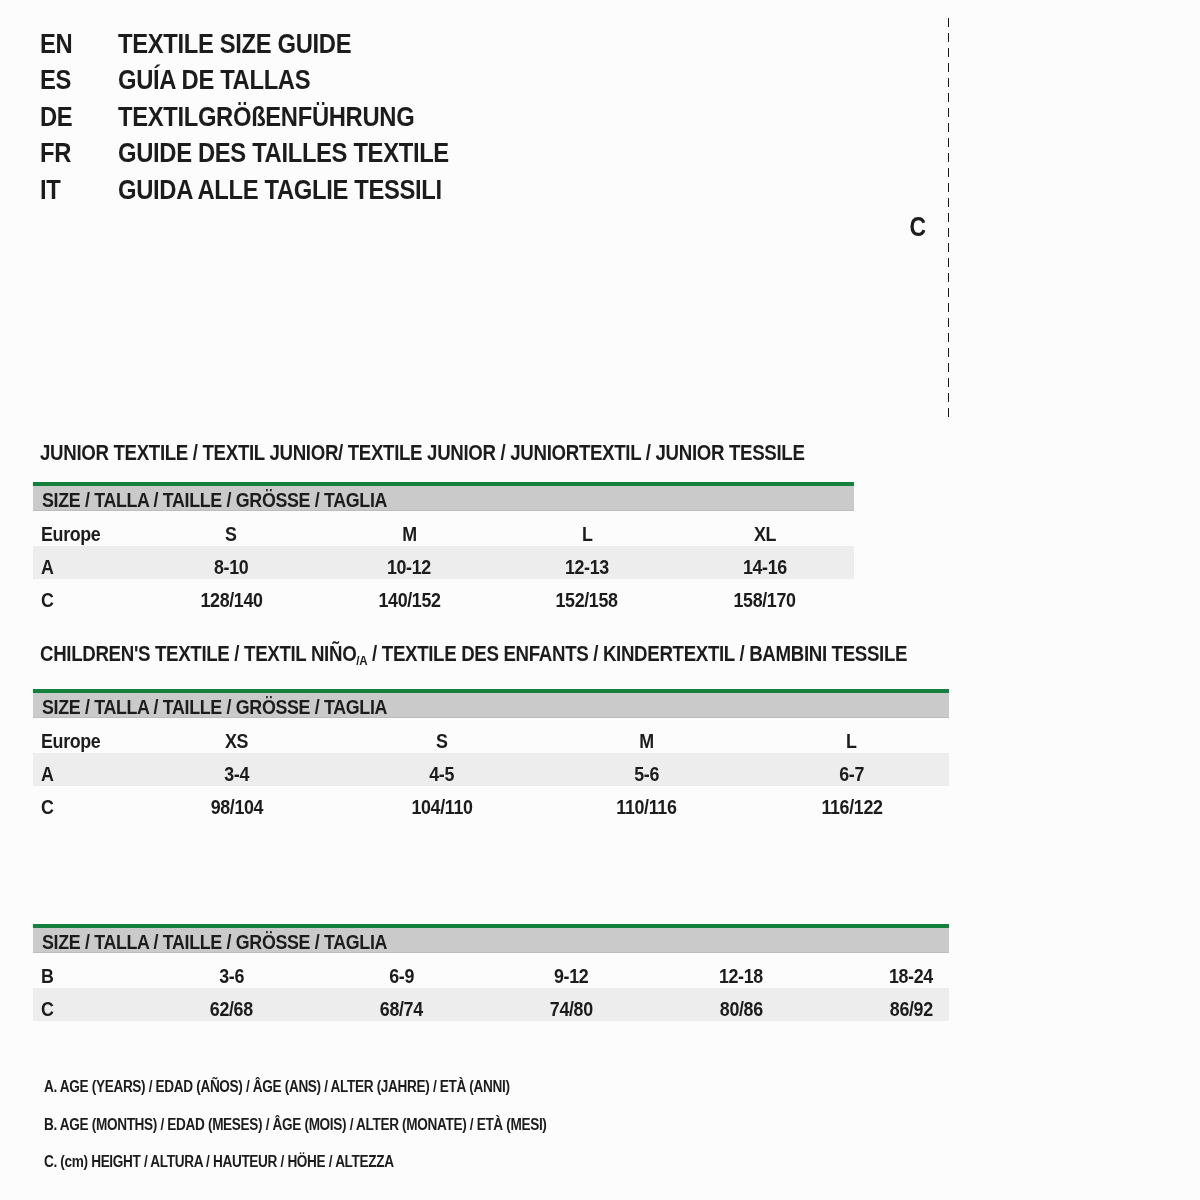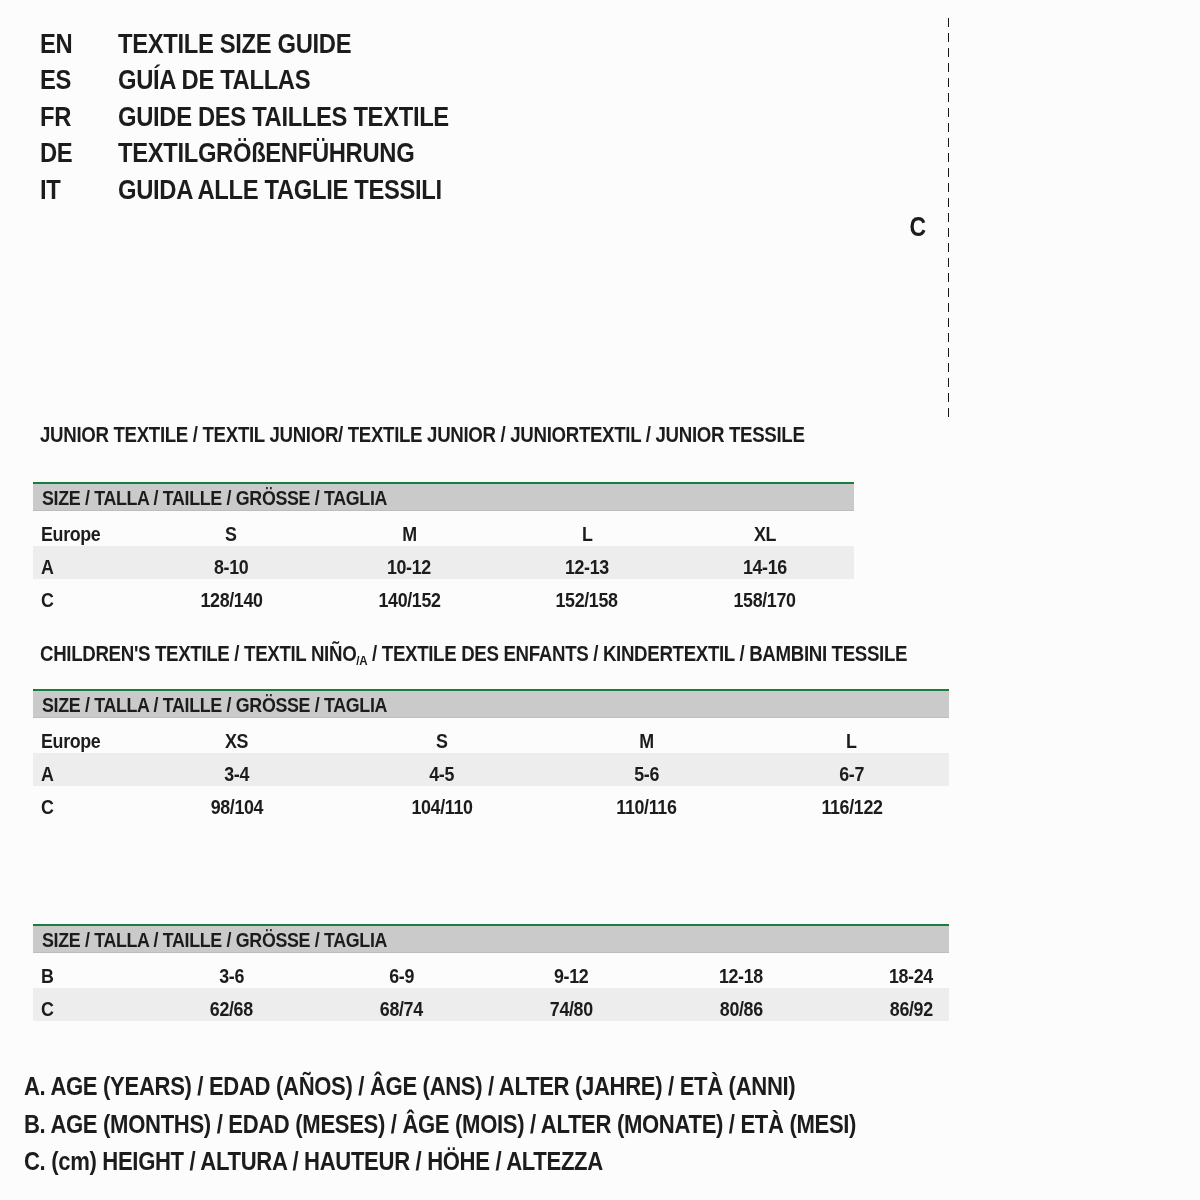--- a/index.html
+++ b/index.html
@@ -21,63 +21,63 @@
   
   .measure-line{
     position:absolute;left:948px;top:18px;width:4px;height:400px;
     background:repeating-linear-gradient(to bottom,#161616 0 9px,transparent 9px 15px);
   }
   .measure-label{position:absolute;left:908px;top:212px;font-size:27px;}
   .toddler{position:absolute;left:972px;top:12px;width:170px;height:410px;}
 
   
   .sec-title{position:absolute;left:40px;font-size:22px;white-space:nowrap;}
-  .t-junior{top:422px;}
+  .t-junior{top:440px;}
   .t-children{top:641px;}
   .babies-title{position:absolute;left:40px;top:846px;font-size:21.5px;line-height:33px;white-space:nowrap;}
   .tsub{font-size:0.62em;vertical-align:-0.26em;}
 
   
   .table{position:absolute;left:33px;}
   .tbl-junior{top:482px;width:821px;}
   .tbl-children{top:689px;width:1126px;}
   .tbl-babies{top:924px;width:1133px;}
   .size-bar{
     height:29px;line-height:27px;background:#cacaca;padding-left:9px;font-size:21px;
-    border-top:2px solid #15803d;border-bottom:1px solid #bdbdbd;box-sizing:border-box;
+    border-top:4px solid #15803d;border-bottom:1px solid #bdbdbd;box-sizing:border-box;
   }
   .trow{display:flex;align-items:flex-end;height:33px;font-size:21px;}
   .thead{height:35px;}
   .shaded{background:#ededed;}
   .tcell{text-align:center;}
   .lbl{text-align:left;padding-left:8px;box-sizing:border-box;}
   .tbl-junior .lbl{width:13.3%;} .tbl-junior .val{width:21.675%;}
   .tbl-children .lbl{width:9%;}  .tbl-children .val{width:18.2%;text-decoration:underline;}
   .tbl-babies .lbl{width:10%;}   .tbl-babies .val{width:15%;}
 
   
-  .legend{position:absolute;left:24px;top:1068px;font-size:26px;line-height:37.5px;white-space:nowrap;}
+  .legend{position:absolute;left:44px;top:1068px;font-size:16px;line-height:37.5px;white-space:nowrap;}
 </style>
 </head>
 <body>
 
 <div class="sheet">
 
   <div class="lang-block">
     <div class="lang-row">
       <span class="code cx ol">EN</span><span class="cx ol">TEXTILE SIZE GUIDE</span>
     </div>
     <div class="lang-row">
       <span class="code cx ol">ES</span><span class="cx ol">GUÍA DE TALLAS</span>
     </div>
     <div class="lang-row">
-      <span class="code cx ol">FR</span><span class="cx ol">GUIDE DES TAILLES TEXTILE</span>
+      <span class="code cx ol">DE</span><span class="cx ol">TEXTILGRÖßENFÜHRUNG</span>
     </div>
     <div class="lang-row">
-      <span class="code cx ol">DE</span><span class="cx ol">TEXTILGRÖßENFÜHRUNG</span>
+      <span class="code cx ol">FR</span><span class="cx ol">GUIDE DES TAILLES TEXTILE</span>
     </div>
     <div class="lang-row">
       <span class="code cx ol">IT</span><span class="cx ol">GUIDA ALLE TAGLIE TESSILI</span>
     </div>
   </div>
 
   <div class="measure-line"></div>
   <div class="measure-label"><span class="cx oc">C</span></div>
   <svg class="toddler" viewBox="0 0 170 410" aria-hidden="true">
     <g fill="#0c0c0c">

